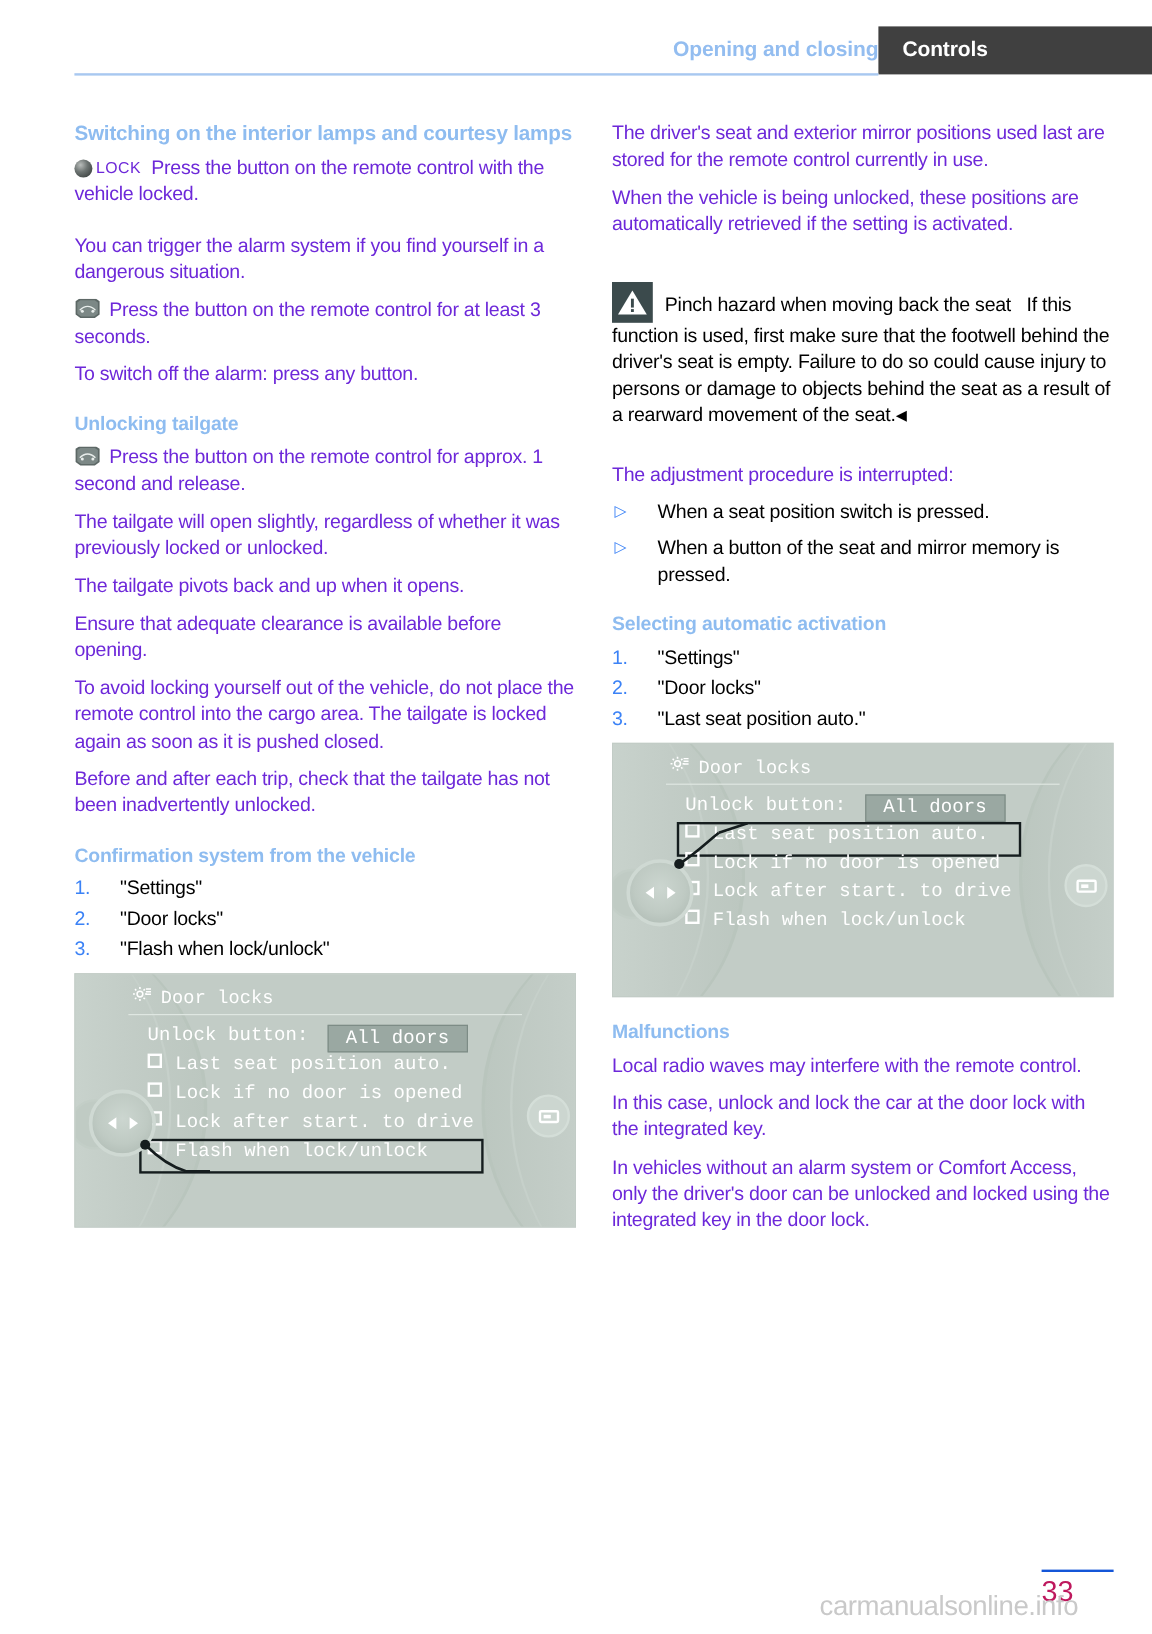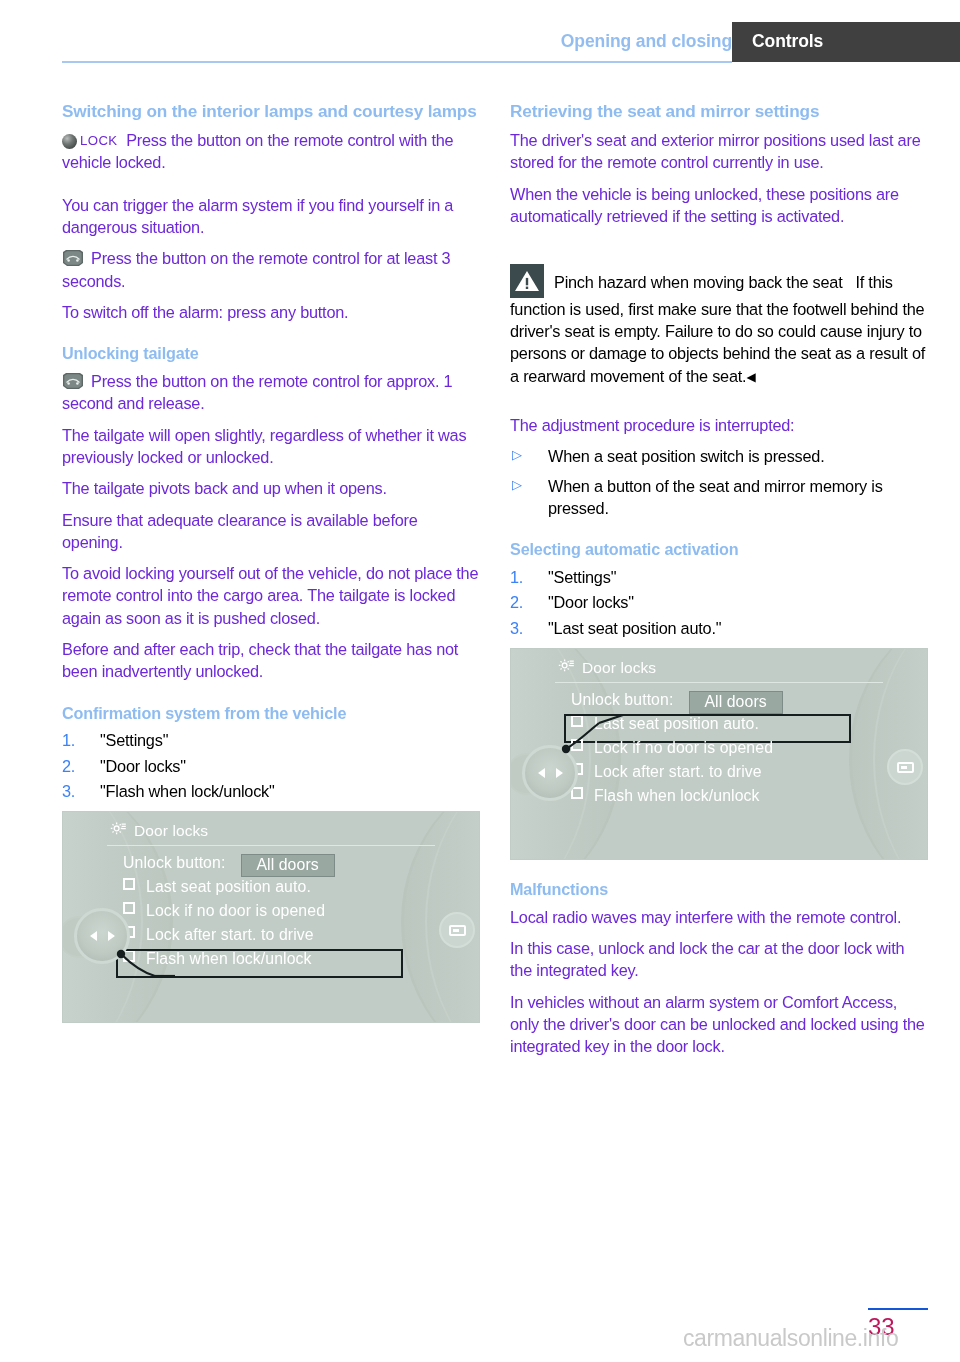--- a/index.html
+++ b/index.html
@@ -181,20 +181,21 @@
 
   
   .idrive {
     position: relative;
     width: 418px;
     height: 212px;
     background: #c9d3cd;
     overflow: hidden;
     margin: 6px 0 0 0;
     border: 1px solid #c2ccc6;
+    font-family: Liberation Mono, monospace;
   }
   .idrive .bezel-left {
     position: absolute;
     left: -40px; top: -45px;
     width: 150px; height: 310px;
     border-right: 3px solid #b9c5bd;
     border-radius: 0 100% 100% 0 / 0 50% 50% 0;
     background: linear-gradient(90deg,#cdd7d1 0%, #c2ccc6 60%, #bcc7c0 100%);
   }
   .idrive .bezel-left2 {
@@ -493,21 +494,20 @@
     </svg>
     <div class="side-btn">
       <span class="glyph"></span>
     </div>
   </div>
 
 </div>
 
 <div class="col col-right">
 
-  <h2 class="sec">Retrieving the seat and mirror settings</h2>
   <p class="para">The driver's seat and exterior mirror positions used last are stored for the remote control currently in use.</p>
   <p class="para">When the vehicle is being unlocked, these positions are automatically retrieved if the setting is activated.</p>
 
   <div class="spacer-sm"></div>
 
   <div class="warn-block">
     <p class="warn-text"><span class="sym-warn"><svg class="wtri" width="26" height="23" viewBox="0 0 26 23" aria-hidden="true">
             <path d="M13 1.5 L25 21.5 L1 21.5 Z" fill="#ffffff"></path>
             <rect x="11.8" y="8.4" width="2.4" height="7.4" fill="#3b4a4c"></rect>
             <rect x="11.8" y="17.1" width="2.4" height="2.4" fill="#3b4a4c"></rect>

